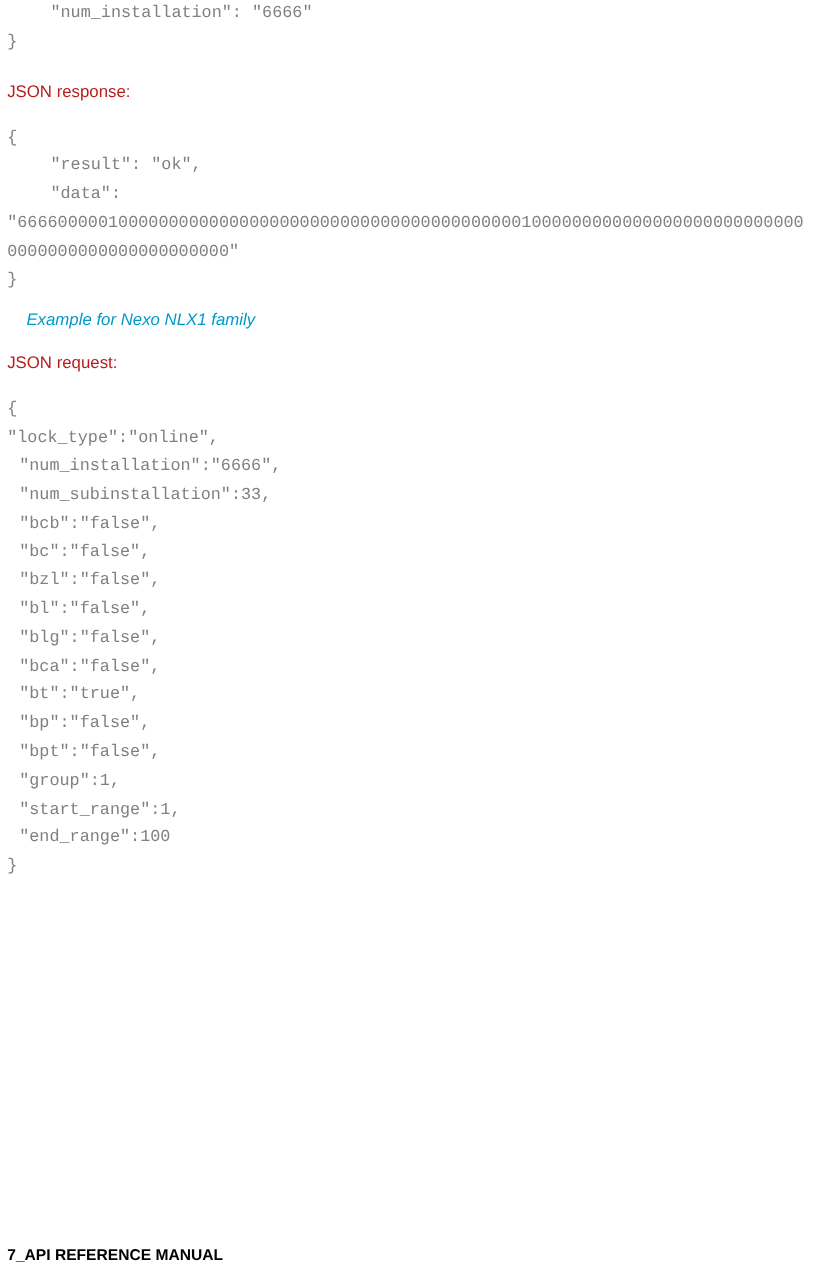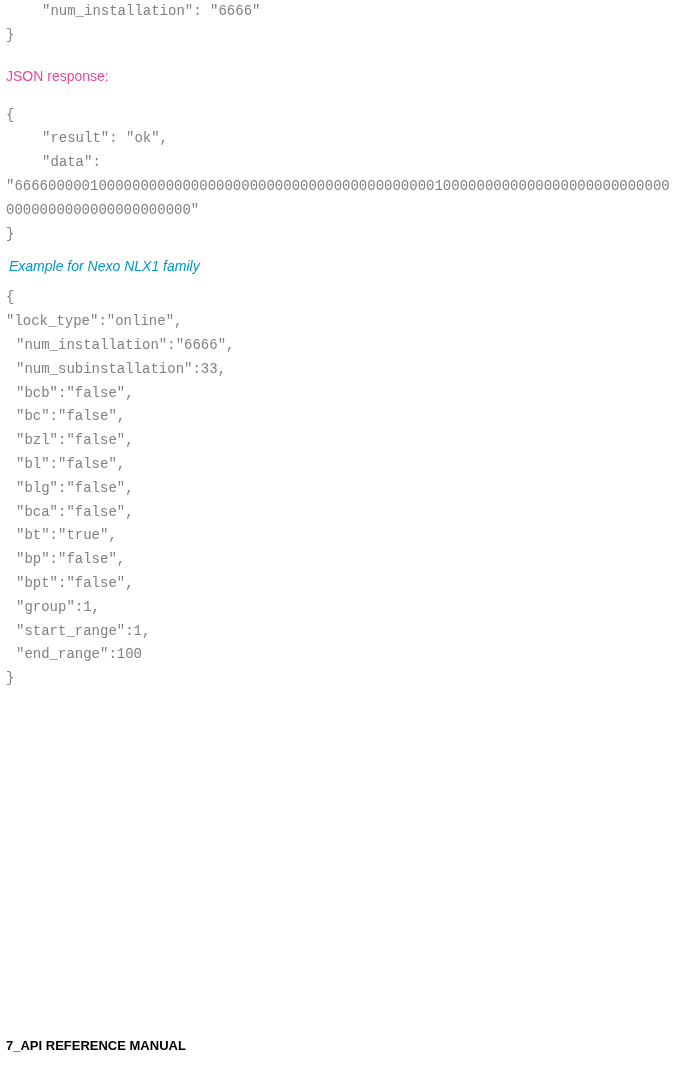--- a/index.html
+++ b/index.html
@@ -25,28 +25,28 @@
     white-space: pre-wrap;
     word-break: break-all;
   }
   .code-indent {
     padding-left: 36px;
   }
   .code-small-indent {
     padding-left: 10px;
   }
   .label {
-    color: #ec4899;
+    color: #b91c1c;
     margin: 20px 0;
     font-size: 14px;
   }
   .heading {
     color: #0099cc;
     font-style: italic;
-    margin: 12px 3px;
+    margin: 12px 16px;
     font-size: 14px;
   }
   .footer {
     position: absolute;
     bottom: 20px;
     left: 6px;
     font-size: 13px;
     font-weight: bold;
   }
   .block {
@@ -68,20 +68,21 @@
   <div class="block">
     <div class="code">{</div>
     <div class="code code-indent">"result": "ok",</div>
     <div class="code code-indent">"data":</div>
     <div class="code">"6666000001000000000000000000000000000000000000000010000000000000000000000000000000000000000000000000"</div>
     <div class="code">}</div>
   </div>
 
   <div class="heading">Example for Nexo NLX1 family</div>
 
+  <div class="label">JSON request:</div>
 
   <div class="block">
     <div class="code">{</div>
     <div class="code">"lock_type":"online",</div>
     <div class="code code-small-indent">"num_installation":"6666",</div>
     <div class="code code-small-indent">"num_subinstallation":33,</div>
     <div class="code code-small-indent">"bcb":"false",</div>
     <div class="code code-small-indent">"bc":"false",</div>
     <div class="code code-small-indent">"bzl":"false",</div>
     <div class="code code-small-indent">"bl":"false",</div>

